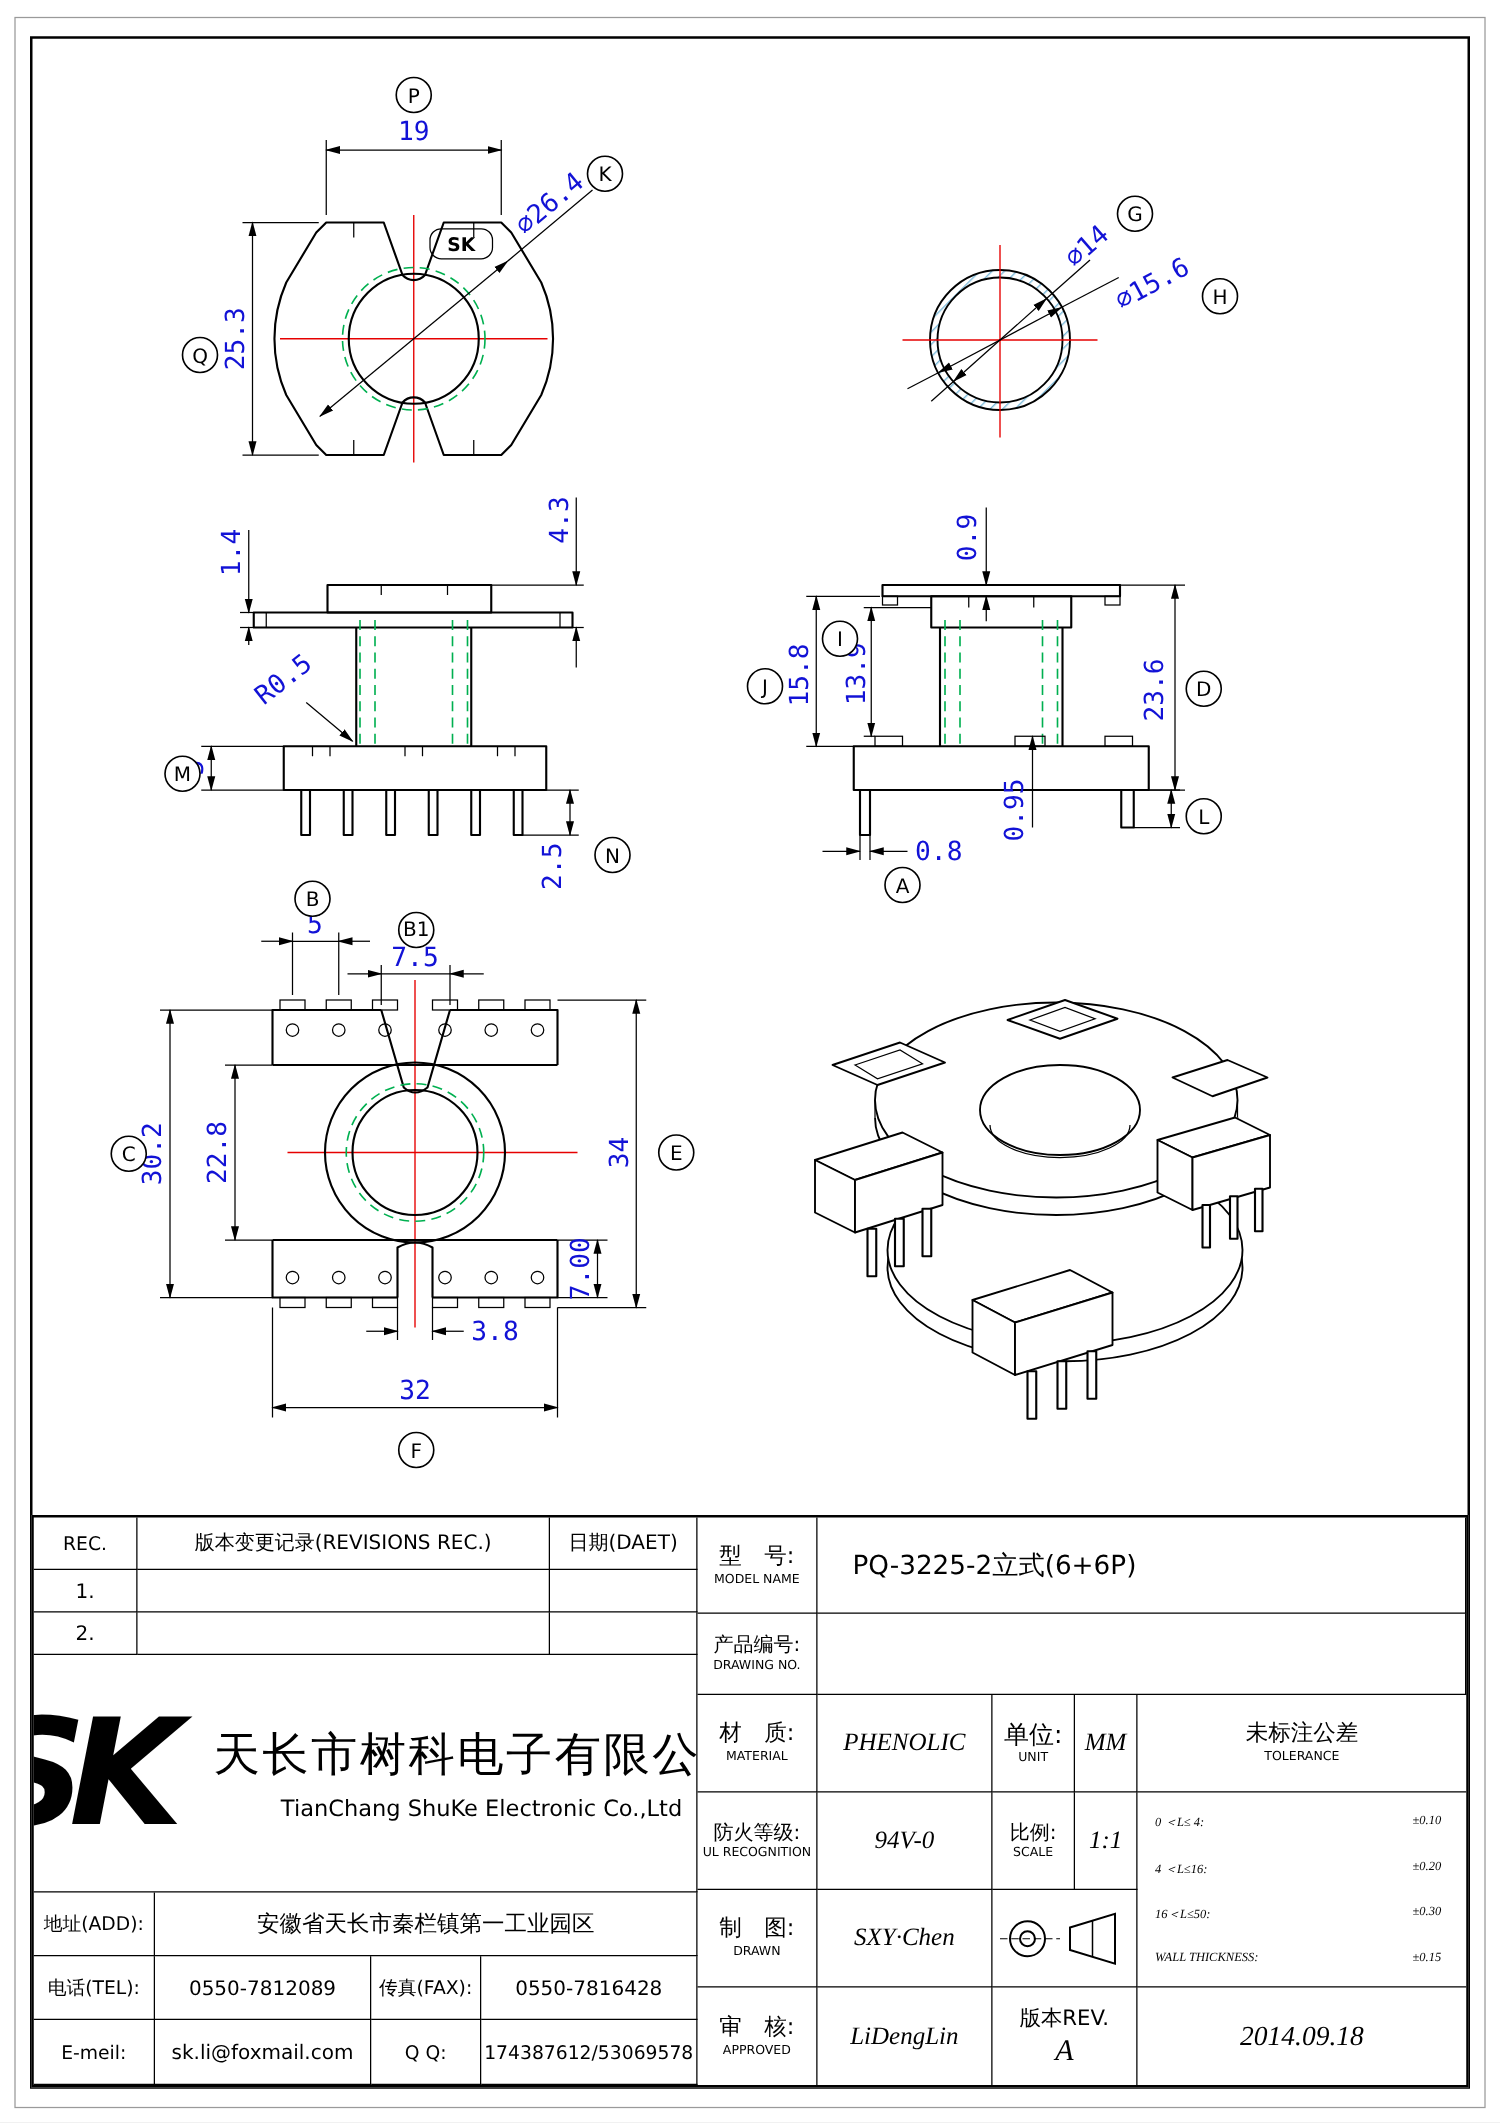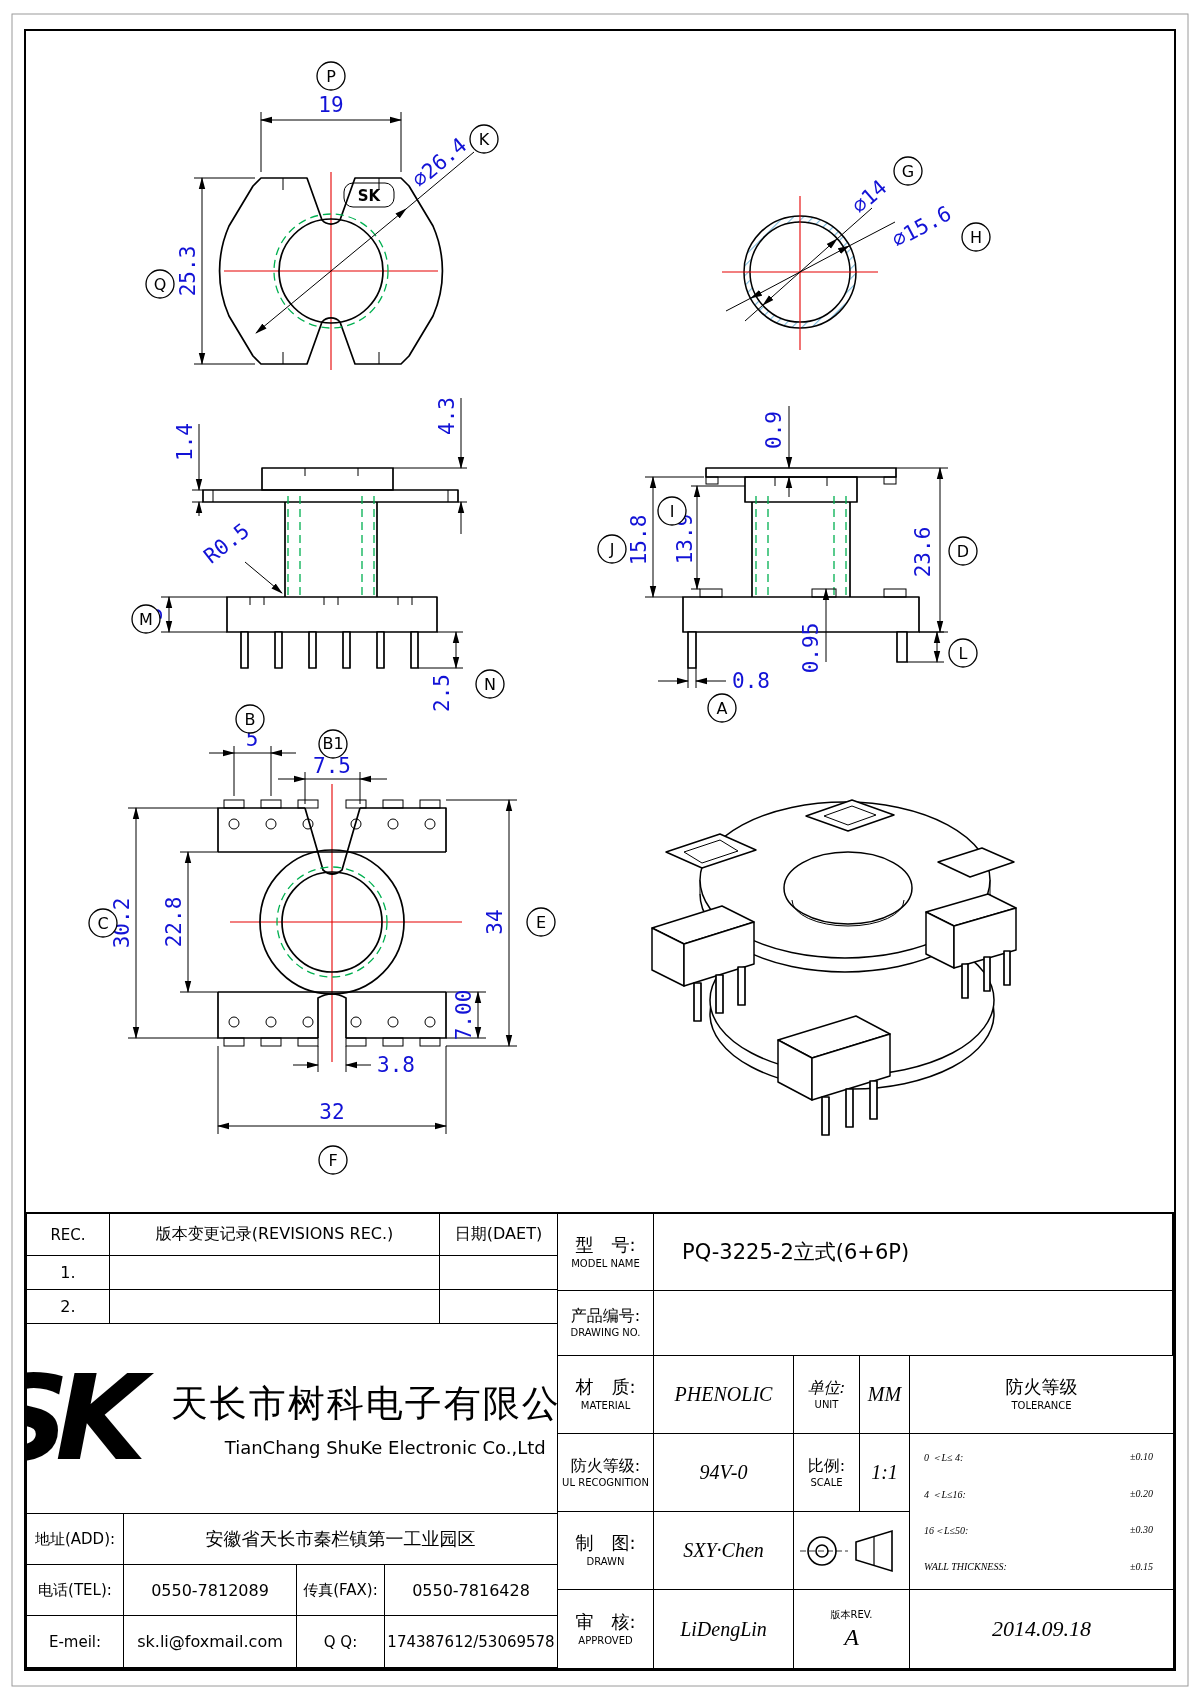--- a/index.html
+++ b/index.html
@@ -32,21 +32,21 @@
   .company{gap:16px;}
   .sklogo{font-family:"DejaVu Sans",sans-serif;font-weight:bold;font-style:italic;
           font-size:118px;letter-spacing:-14px;line-height:0.9;padding-right:22px;}
   .coname{display:flex;flex-direction:column;align-items:center;gap:8px;}
   .coname .cnm{font-size:37px;letter-spacing:2px;white-space:nowrap;}
   .coname .enm{font-size:18px;white-space:nowrap;}
   .tolbox{flex-direction:column;justify-content:space-around;align-items:stretch;padding:6px 0;}
   .tolrow{display:flex;justify-content:space-between;padding:0 20px 0 14px;
           font-family:"Liberation Serif","DejaVu Serif",serif;font-style:italic;font-size:10px;}
   .revcell{flex-direction:column;gap:2px;}
-  .rev-l{font-size:10px;} .rev-v{font-family:"Liberation Serif",serif;font-style:italic;font-size:24px;}
+  .rev-l{font-size:17px;} .rev-v{font-family:"Liberation Serif",serif;font-style:italic;font-size:24px;}
   .small-lbl{font-size:15px;white-space:nowrap;}
   .ctxt{font-size:16px;white-space:nowrap;}
 </style>
 </head>
 <body>
 
 <div class="sheet">
 
 <svg width="1200" height="1698" viewBox="0 0 1200 1698">
   <defs>
@@ -526,28 +526,28 @@
       </div>
 
   <div class="c col" style="left:531px;top:142px;width:96px;height:78px;">
     <span class="cn">材　质:</span>
     <span class="en">MATERIAL</span>
   </div>
   <div class="c val" style="left:627px;top:142px;width:140px;height:78px;">
     <span>PHENOLIC</span>
       </div>
   <div class="c col" style="left:767px;top:142px;width:66px;height:78px;">
-    <span class="cn" style="font-size:16px;font-style:italic;">单位:</span>
+    <span class="cn" style="font-size:20px;">单位:</span>
     <span class="en">UNIT</span>
   </div>
   <div class="c val" style="left:833px;top:142px;width:50px;height:78px;">
     <span>MM</span>
       </div>
   <div class="c col noR" style="left:883px;top:142px;width:263px;height:78px;">
-    <span class="cn">防火等级</span>
+    <span class="cn">未标注公差</span>
     <span class="en">TOLERANCE</span>
   </div>
 
   <div class="c col" style="left:531px;top:220px;width:96px;height:78px;">
     <span class="cn" style="font-size:16px;">防火等级:</span>
     <span class="en" style="font-size:10px;">UL RECOGNITION</span>
   </div>
   <div class="c val" style="left:627px;top:220px;width:140px;height:78px;">
     <span>94V-0</span>
       </div>

